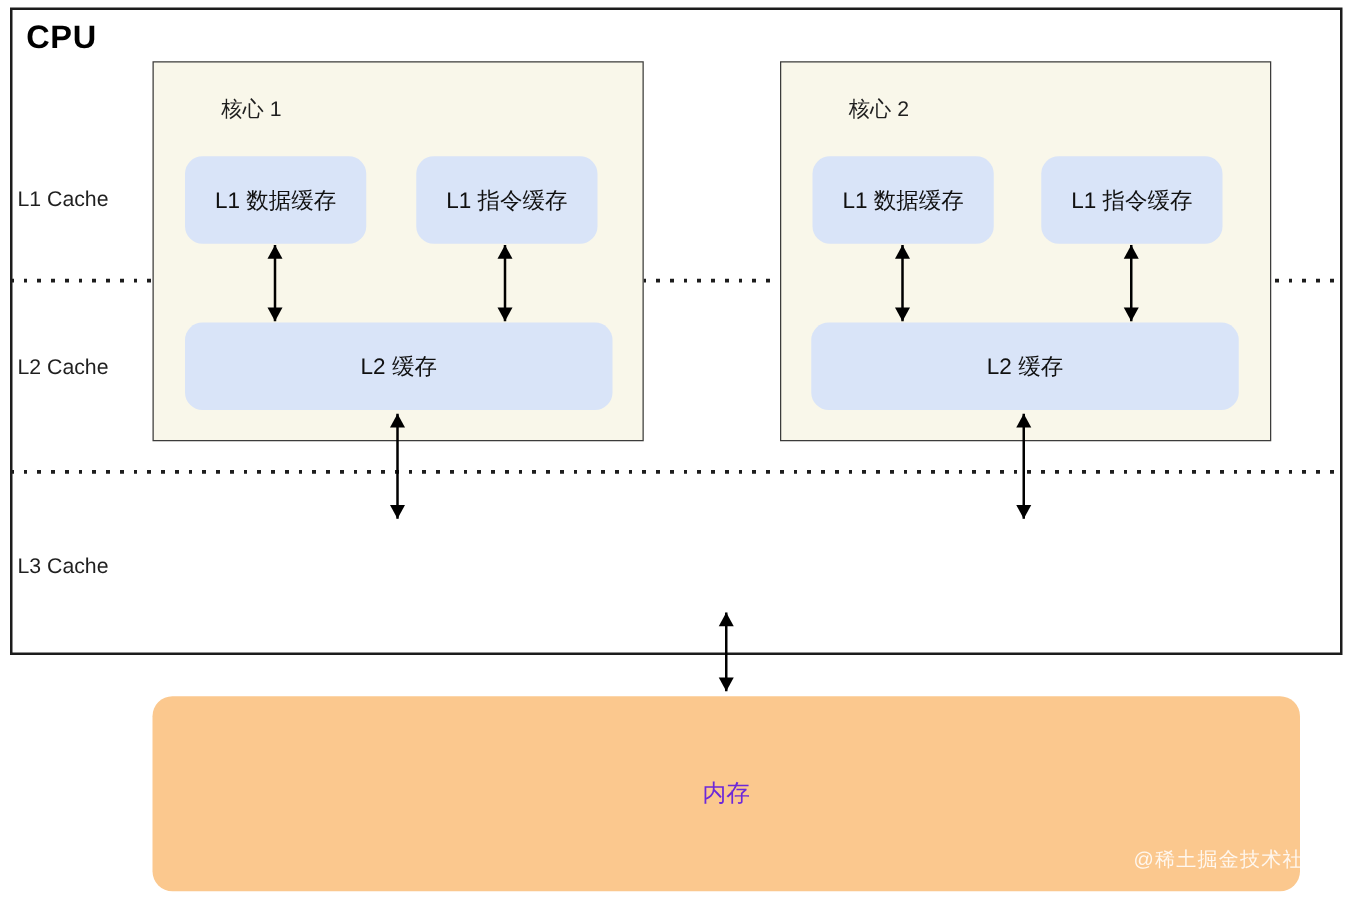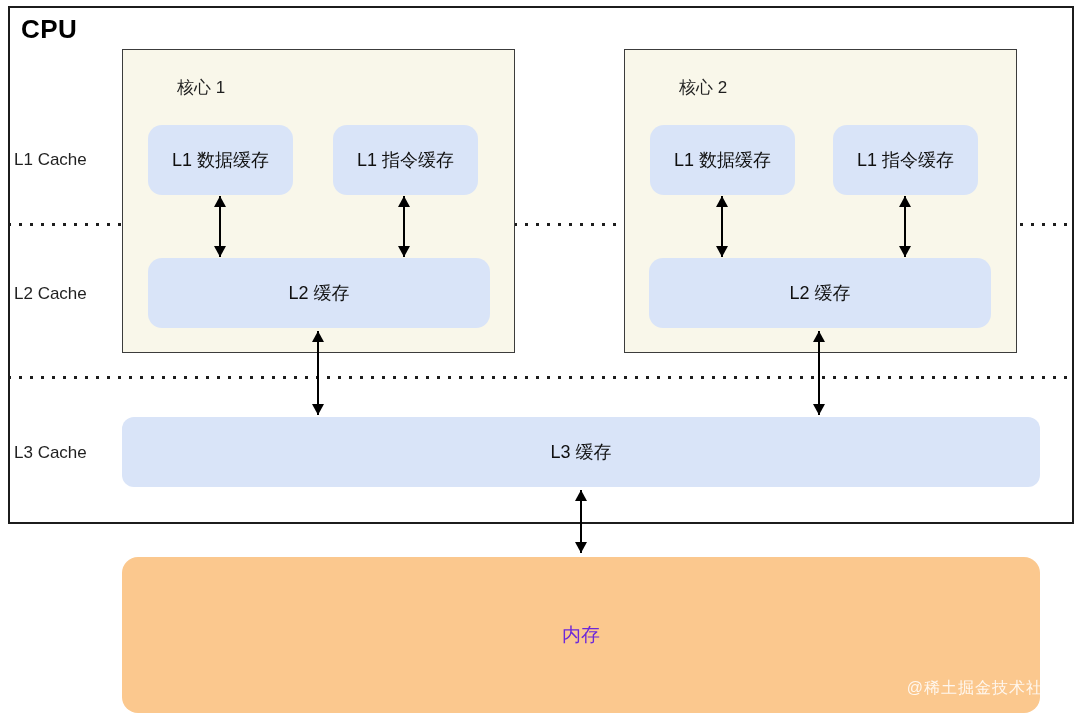--- a/index.html
+++ b/index.html
@@ -174,21 +174,20 @@
   <div class="cache-box l1box c1-l1i">L1 指令缓存</div>
   <div class="cache-box l2box c1-l2">L2 缓存</div>
 
   <div class="core-box core2">
     <div class="core-title">核心 2</div>
   </div>
   <div class="cache-box l1box c2-l1d">L1 数据缓存</div>
   <div class="cache-box l1box c2-l1i">L1 指令缓存</div>
   <div class="cache-box l2box c2-l2">L2 缓存</div>
 
-  <div class="cache-box l3box">L3 缓存</div>
 
   <div class="memory-box">内存</div>
 
   <div class="watermark">@稀土掘金技术社区</div>
 
   <div class="varrow a1"></div>
   <div class="varrow a2"></div>
   <div class="varrow a3"></div>
   <div class="varrow a4"></div>
   <div class="varrow a5"></div>

